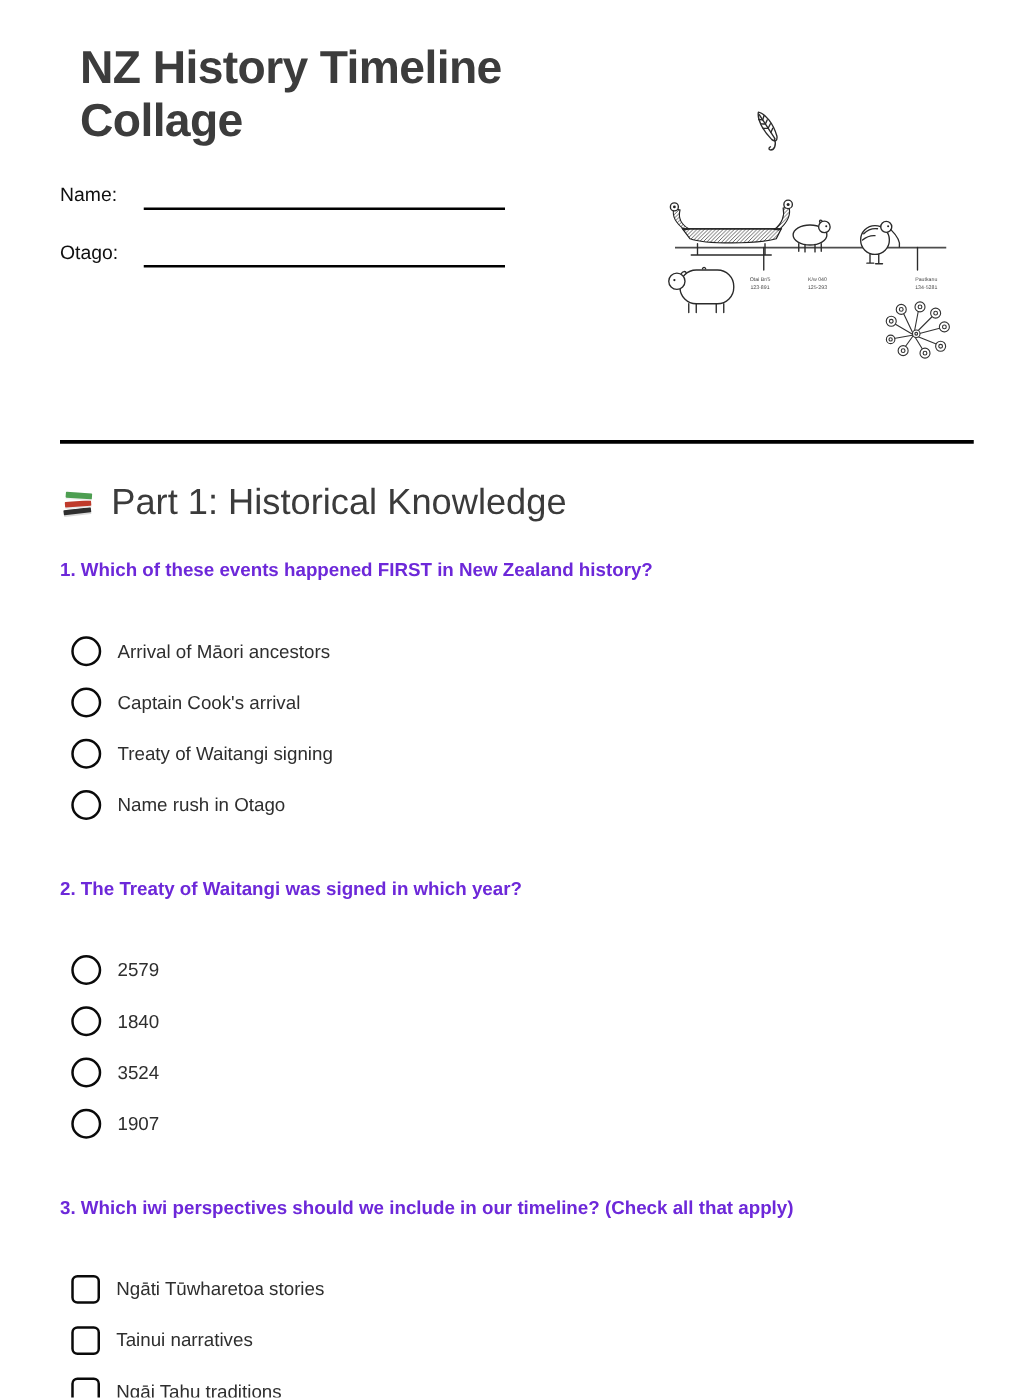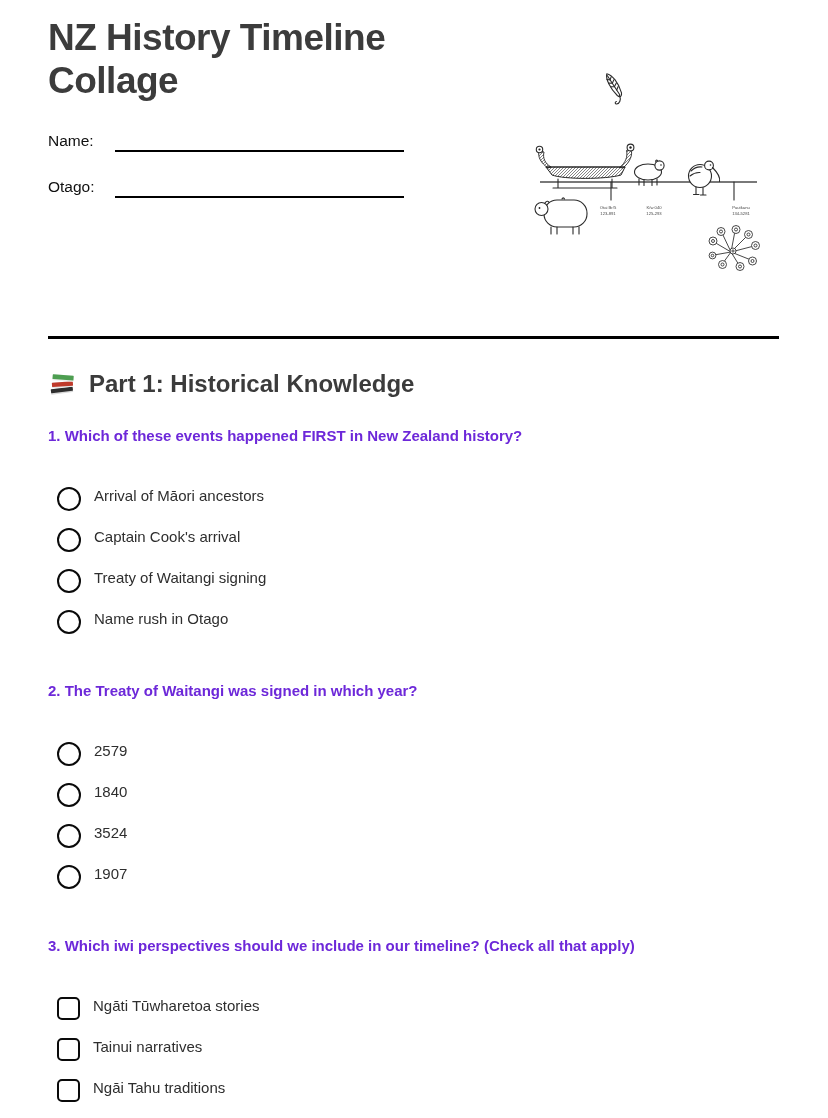--- a/index.html
+++ b/index.html
@@ -7,46 +7,46 @@
     width:828px;height:1118px;overflow:hidden;
     font-family:"Liberation Sans","DejaVu Sans",sans-serif;
     color:#2f2f2f;
   }
   .page{position:relative;width:828px;height:1118px;background:#fff;}
   .content{padding:0 49px 0 48px;}
 
   
   .header{position:relative;height:336px;}
   h1.title{
-    margin:0;padding-top:17px;width:440px;
+    margin:16px;padding-top:17px;width:440px;
     font-size:37px;line-height:1.15;font-weight:700;
     color:#3c3c3c;letter-spacing:-0.5px;
   }
   .fields{margin-top:26px;width:356px;}
   .field-row{display:flex;align-items:flex-end;height:24px;margin-bottom:22px;}
   .field-label{font-weight:400;font-size:15.5px;color:#101010;width:67px;line-height:22px;}
   .field-line{flex:1;border-bottom:2px solid #000;height:20px;cursor:text;}
 
   .illustration{position:absolute;left:480px;top:62px;width:232px;height:212px;}
 
   hr.divider{border:none;border-top:3px solid #000;margin:0;}
 
   
   .part-heading{
     display:flex;align-items:center;gap:13px;
-    margin:31px 0 0 0;font-size:24px;font-weight:700;color:#3b3b3b;
+    margin:31px 0 0 0;font-size:29px;font-weight:400;color:#3b3b3b;
   }
   .books-icon{width:28px;height:26px;display:inline-block;flex:0 0 auto;}
 
   
   .question-block{margin-top:45px;}
   .question-block.first{margin-top:28px;}
   .question-text{margin:0;font-size:15px;font-weight:700;color:#6d28d9;line-height:19px;}
   .options{margin-top:42px;margin-left:9px;}
-  .option-row{display:flex;height:26px;margin-bottom:15px;}
+  .option-row{display:flex;align-items:center;height:26px;margin-bottom:15px;}
   .radio{
     width:20px;height:20px;border:2.6px solid #0a0a0a;border-radius:50%;
     background:#fff;flex:0 0 auto;cursor:pointer;
   }
   .checkbox{
     width:19px;height:19px;border:2.6px solid #0a0a0a;border-radius:5px;
     background:#fff;flex:0 0 auto;cursor:pointer;
   }
   .option-label{margin-left:13px;font-size:15px;color:#2e2e2e;}
 

